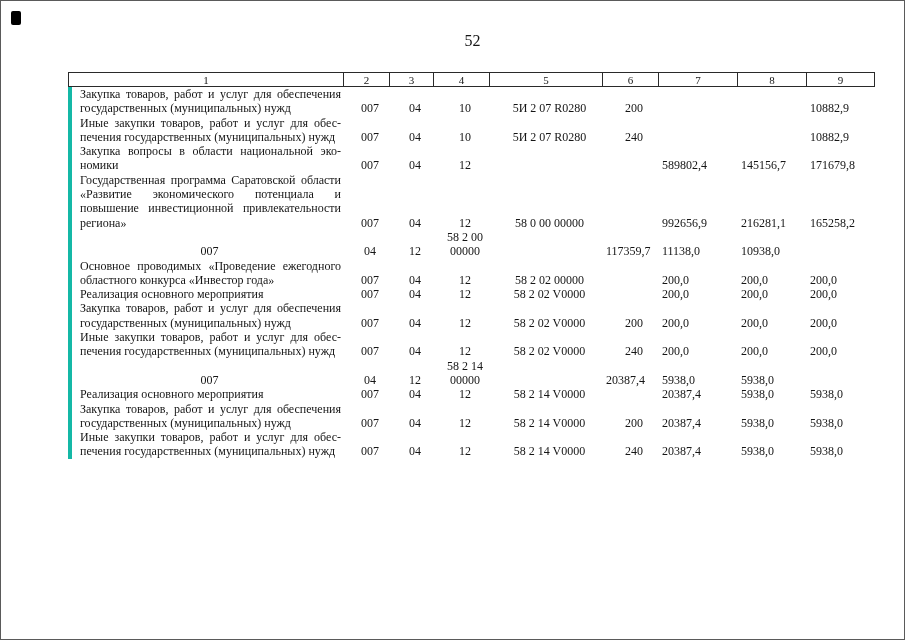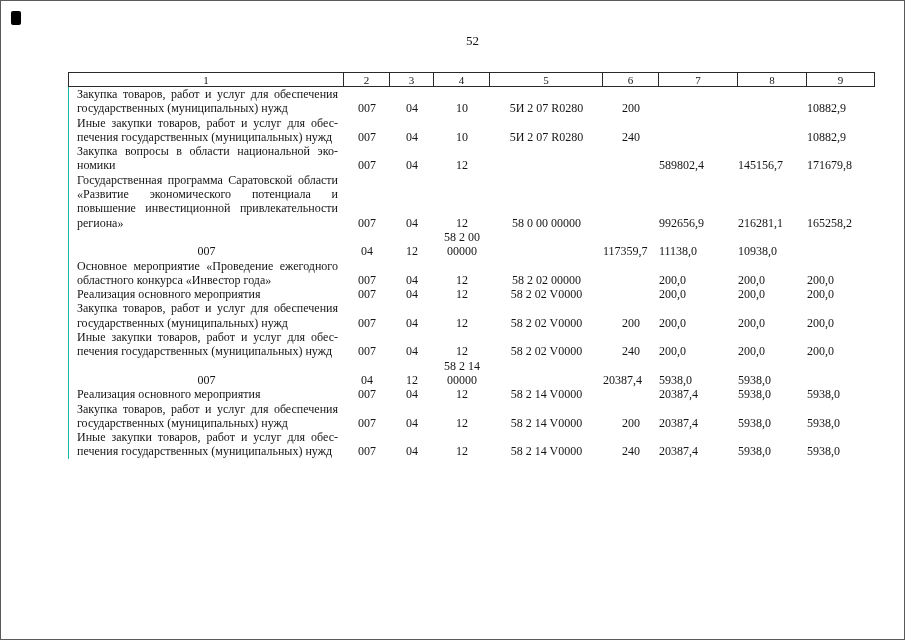--- a/index.html
+++ b/index.html
@@ -19,21 +19,21 @@
     position: absolute;
     left: 10px; top: 10px;
     width: 10px; height: 14px;
     background: #000;
     border-radius: 2px;
   }
   .page-number {
     position: absolute;
     top: 33px; left: 68px; width: 807px;
     text-align: center;
-    font-size: 13px;
+    font-size: 16px;
     line-height: 13px;
   }
   .doc-table {
     position: absolute;
     left: 67px; top: 71px;
     width: 807px;
   }
   .thead, .trow {
     display: grid;
     grid-template-columns: 275px 46px 44px 56px 113px 56px 79px 69px 69px;
@@ -43,21 +43,21 @@
     border-top: 1px solid #2a2a2a;
     border-bottom: 1px solid #2a2a2a;
     border-left: 1px solid #2a2a2a;
     text-align: center;
     font-size: 11px;
     line-height: 12px;
     padding: 1px 0 1px 0;
     height: 15px;
   }
   .hcell:last-child { border-right: 1px solid #2a2a2a; }
-  .tbody { border-left: 1px solid #14b8a6; }
+  .tbody { border-left: 4px solid #14b8a6; }
   .trow { align-items: end; }
   .cell {
     font-size: 12px;
     line-height: 14.3px;
     white-space: normal;
   }
   .c1 {
     text-align: justify;
     padding: 0 6px 0 8px;
     hyphens: manual;
@@ -132,21 +132,21 @@
           <div class="cell c2">007</div>
           <div class="cell c3">04</div>
           <div class="cell c4">12</div>
           <div class="cell c5">58 2 00 00000</div>
           <div class="cell c6"></div>
           <div class="cell c7">117359,7</div>
           <div class="cell c8">11138,0</div>
           <div class="cell c9">10938,0</div>
         </div>
         <div class="trow">
-          <div class="cell c1">Основное мероприятие «Проведение ежегод­ного областного конкурса «Инвестор года»</div>
+          <div class="cell c1">Основное проводимых «Проведение ежегод­ного областного конкурса «Инвестор года»</div>
           <div class="cell c2">007</div>
           <div class="cell c3">04</div>
           <div class="cell c4">12</div>
           <div class="cell c5">58 2 02 00000</div>
           <div class="cell c6"></div>
           <div class="cell c7">200,0</div>
           <div class="cell c8">200,0</div>
           <div class="cell c9">200,0</div>
         </div>
         <div class="trow">

